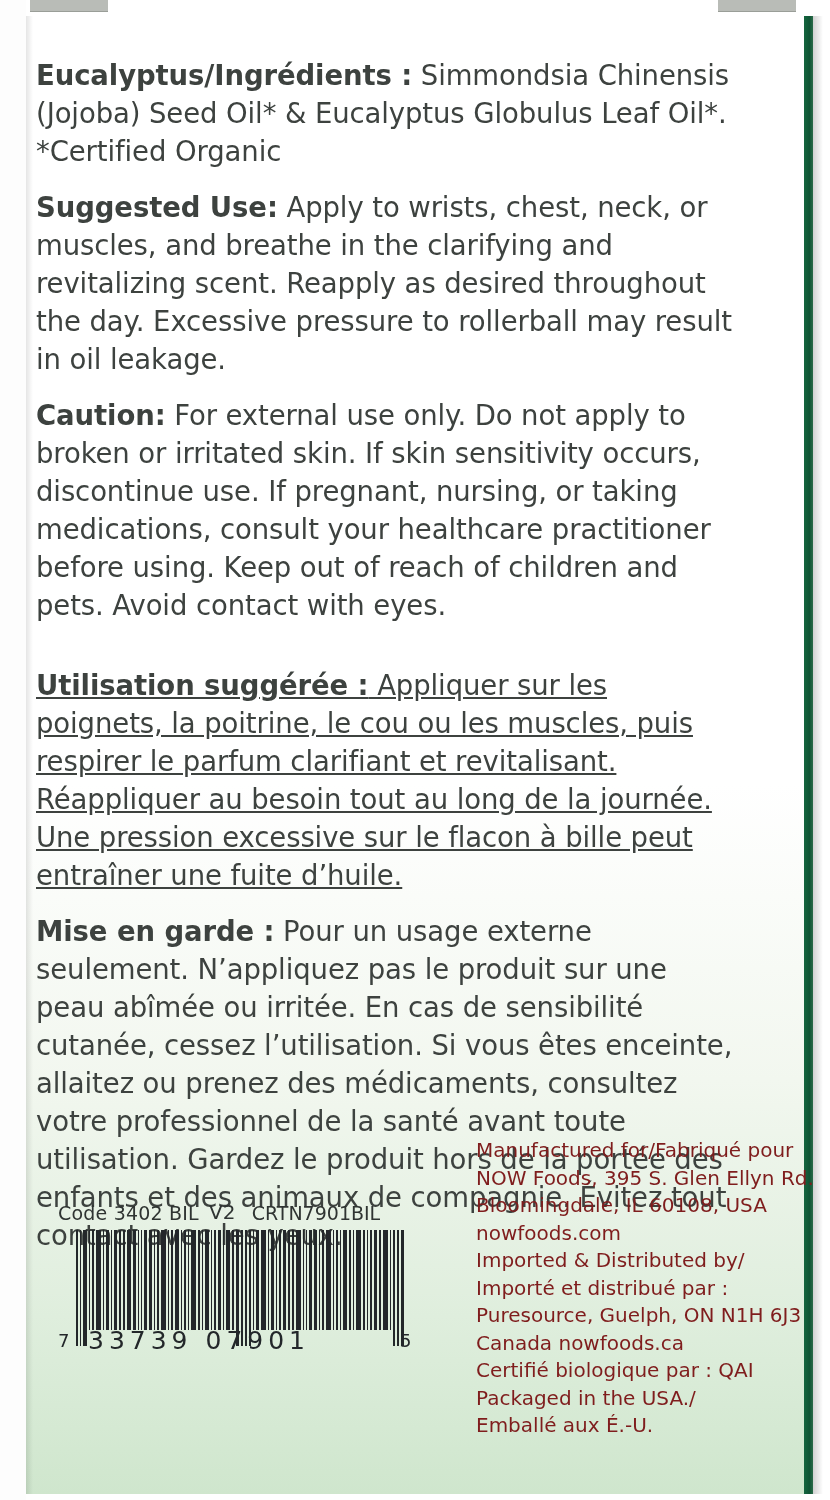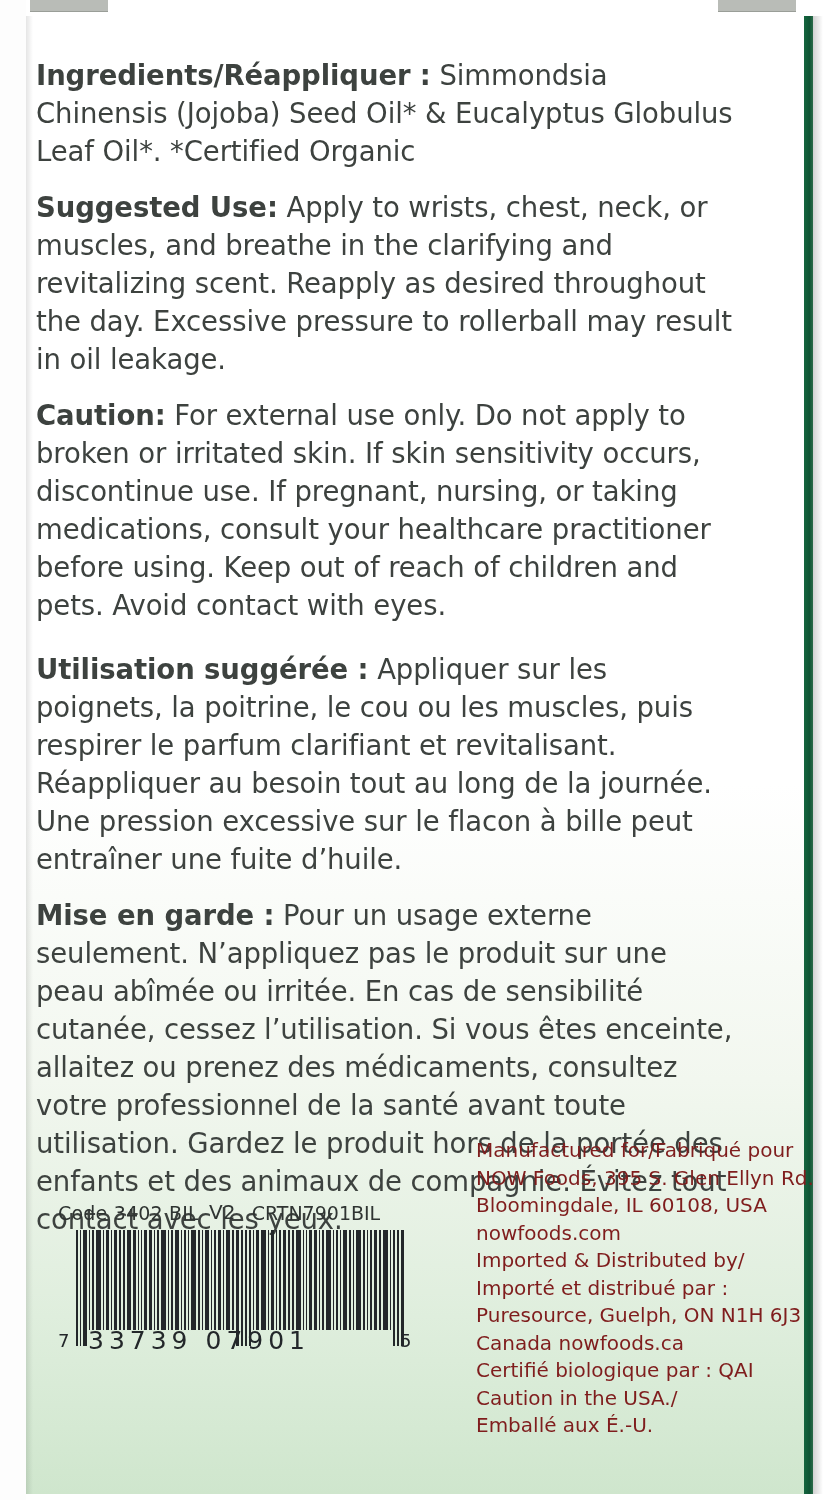--- a/index.html
+++ b/index.html
@@ -91,21 +91,21 @@
     font-size: 27.5px;
     line-height: 38px;
     letter-spacing: -0.1px;
     margin: 0 0 18px 0;
     color: #3d423f;
   }
   .para:last-child { margin-bottom: 0; }
   .para b {
     font-weight: bold;
   }
-  .gap-before { margin-top: 26px; }
+  .gap-before { margin-top: 42px; text-decoration: underline; }
 
   
   .bottom {
     position: absolute;
     left: 36px;
     top: 1095px;
     width: 710px;
     height: 380px;
   }
 
@@ -198,21 +198,21 @@
   <div class="panel-edge-shadow"></div>
 
   <div class="flap flap-left"></div>
   <div class="flap flap-right"></div>
 
   <div class="spine"></div>
   <div class="spine-shadow"></div>
 
   <div class="content">
 
-    <p class="para"><b>Ingredients/Réappliquer :</b><span> Simmondsia Chinensis (Jojoba) Seed Oil* &amp; Eucalyptus Globulus Leaf Oil*. *Certified Organic</span></p>
+    <p class="para"><b>Eucalyptus/Ingrédients :</b><span> Simmondsia Chinensis (Jojoba) Seed Oil* &amp; Eucalyptus Globulus Leaf Oil*. *Certified Organic</span></p>
 
     <p class="para"><b>Suggested Use:</b><span> Apply to wrists, chest, neck, or muscles, and breathe in the clarifying and revitalizing scent. Reapply as desired throughout the day. Excessive pressure to rollerball may result in oil leakage.</span></p>
 
     <p class="para"><b>Caution:</b><span> For external use only. Do not apply to broken or irritated skin. If skin sensitivity occurs, discontinue use. If pregnant, nursing, or taking medications, consult your healthcare practitioner before using. Keep out of reach of children and pets. Avoid contact with eyes.</span></p>
 
     <p class="para gap-before"><b>Utilisation suggérée :</b><span> Appliquer sur les poignets, la poitrine, le cou ou les muscles, puis respirer le parfum clarifiant et revitalisant. Réappliquer au besoin tout au long de la journée. Une pression excessive sur le flacon à bille peut entraîner une fuite d’huile.</span></p>
 
     <p class="para"><b>Mise en garde :</b><span> Pour un usage externe seulement. N’appliquez pas le produit sur une peau abîmée ou irritée. En cas de sensibilité cutanée, cessez l’utilisation. Si vous êtes enceinte, allaitez ou prenez des médicaments, consultez votre professionnel de la santé avant toute utilisation. Gardez le produit hors de la portée des enfants et des animaux de compagnie. Évitez tout contact avec les yeux.</span></p>
 
   </div>
@@ -314,19 +314,19 @@
     <div class="manufacturer" id="manufacturer">
         <div>Manufactured for/Fabriqué pour</div>
         <div>NOW Foods, 395 S. Glen Ellyn Rd.</div>
         <div>Bloomingdale, IL 60108, USA</div>
         <div>nowfoods.com</div>
         <div>Imported &amp; Distributed by/</div>
         <div>Importé et distribué par :</div>
         <div>Puresource, Guelph, ON N1H 6J3</div>
         <div>Canada  nowfoods.ca</div>
         <div>Certifié biologique par : QAI</div>
-        <div>Caution in the USA./</div>
+        <div>Packaged in the USA./</div>
         <div>Emballé aux É.-U.</div>
       </div>
 
   </div>
 
 </div>
 
 </body></html>

